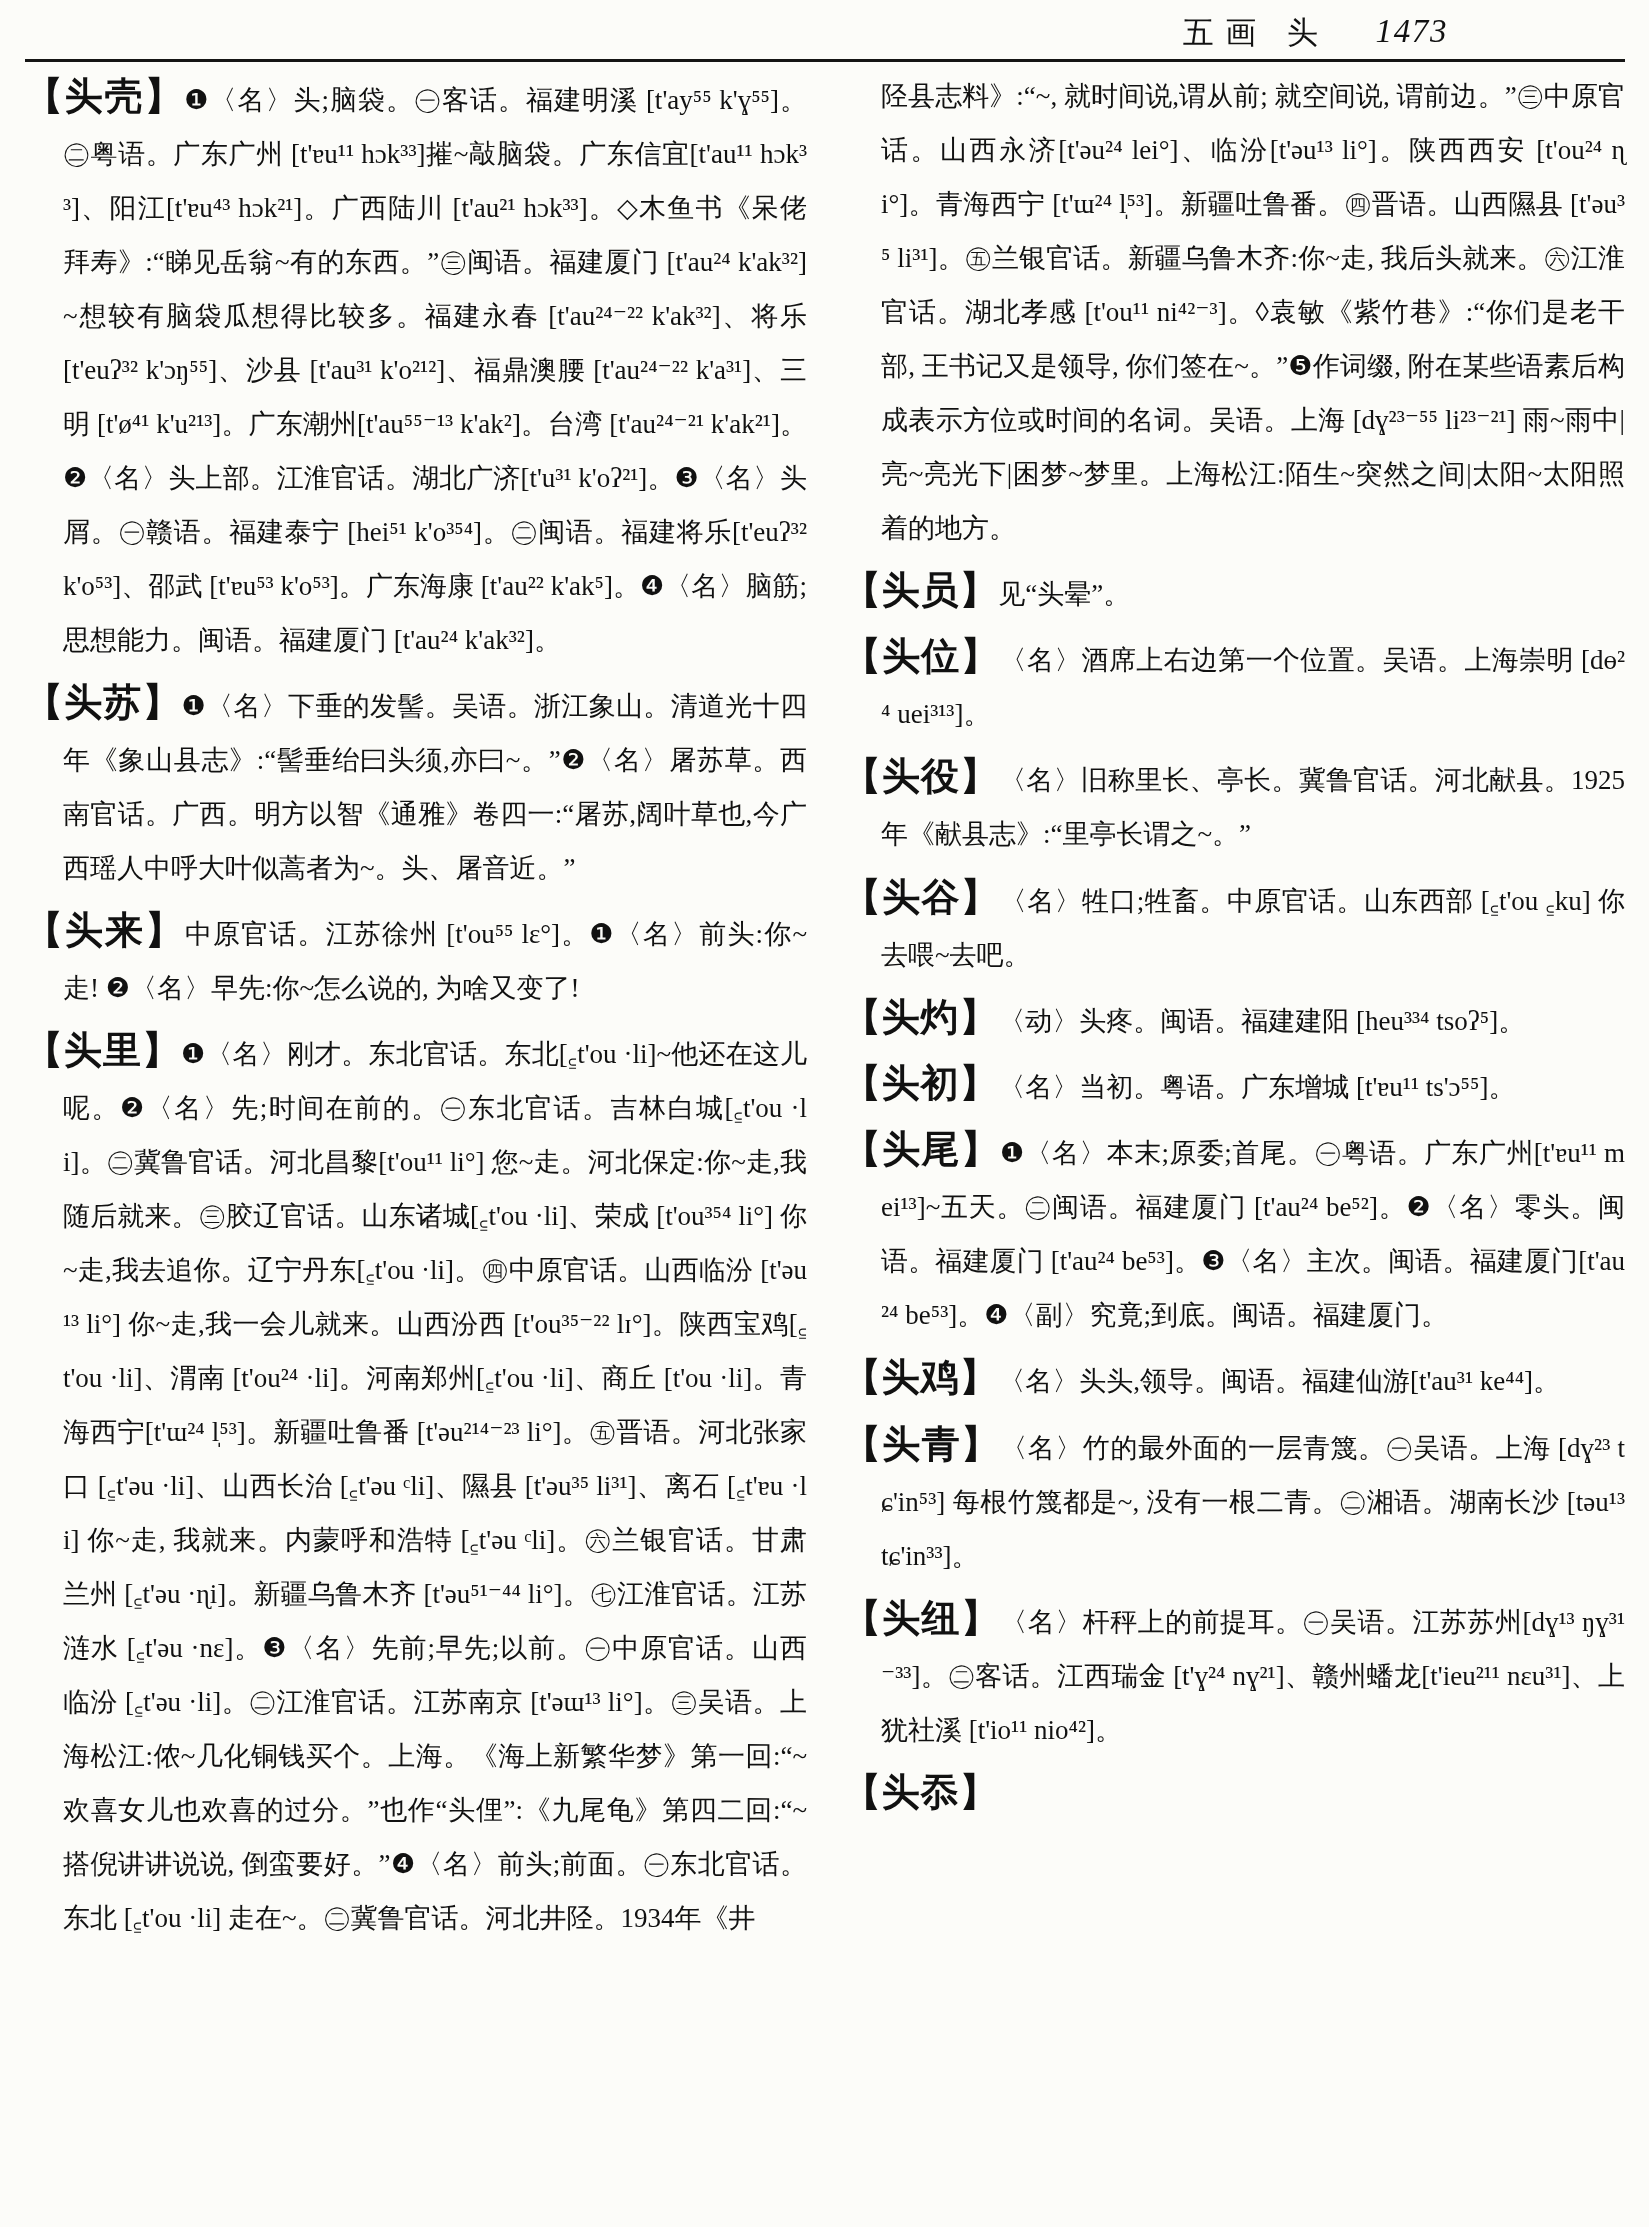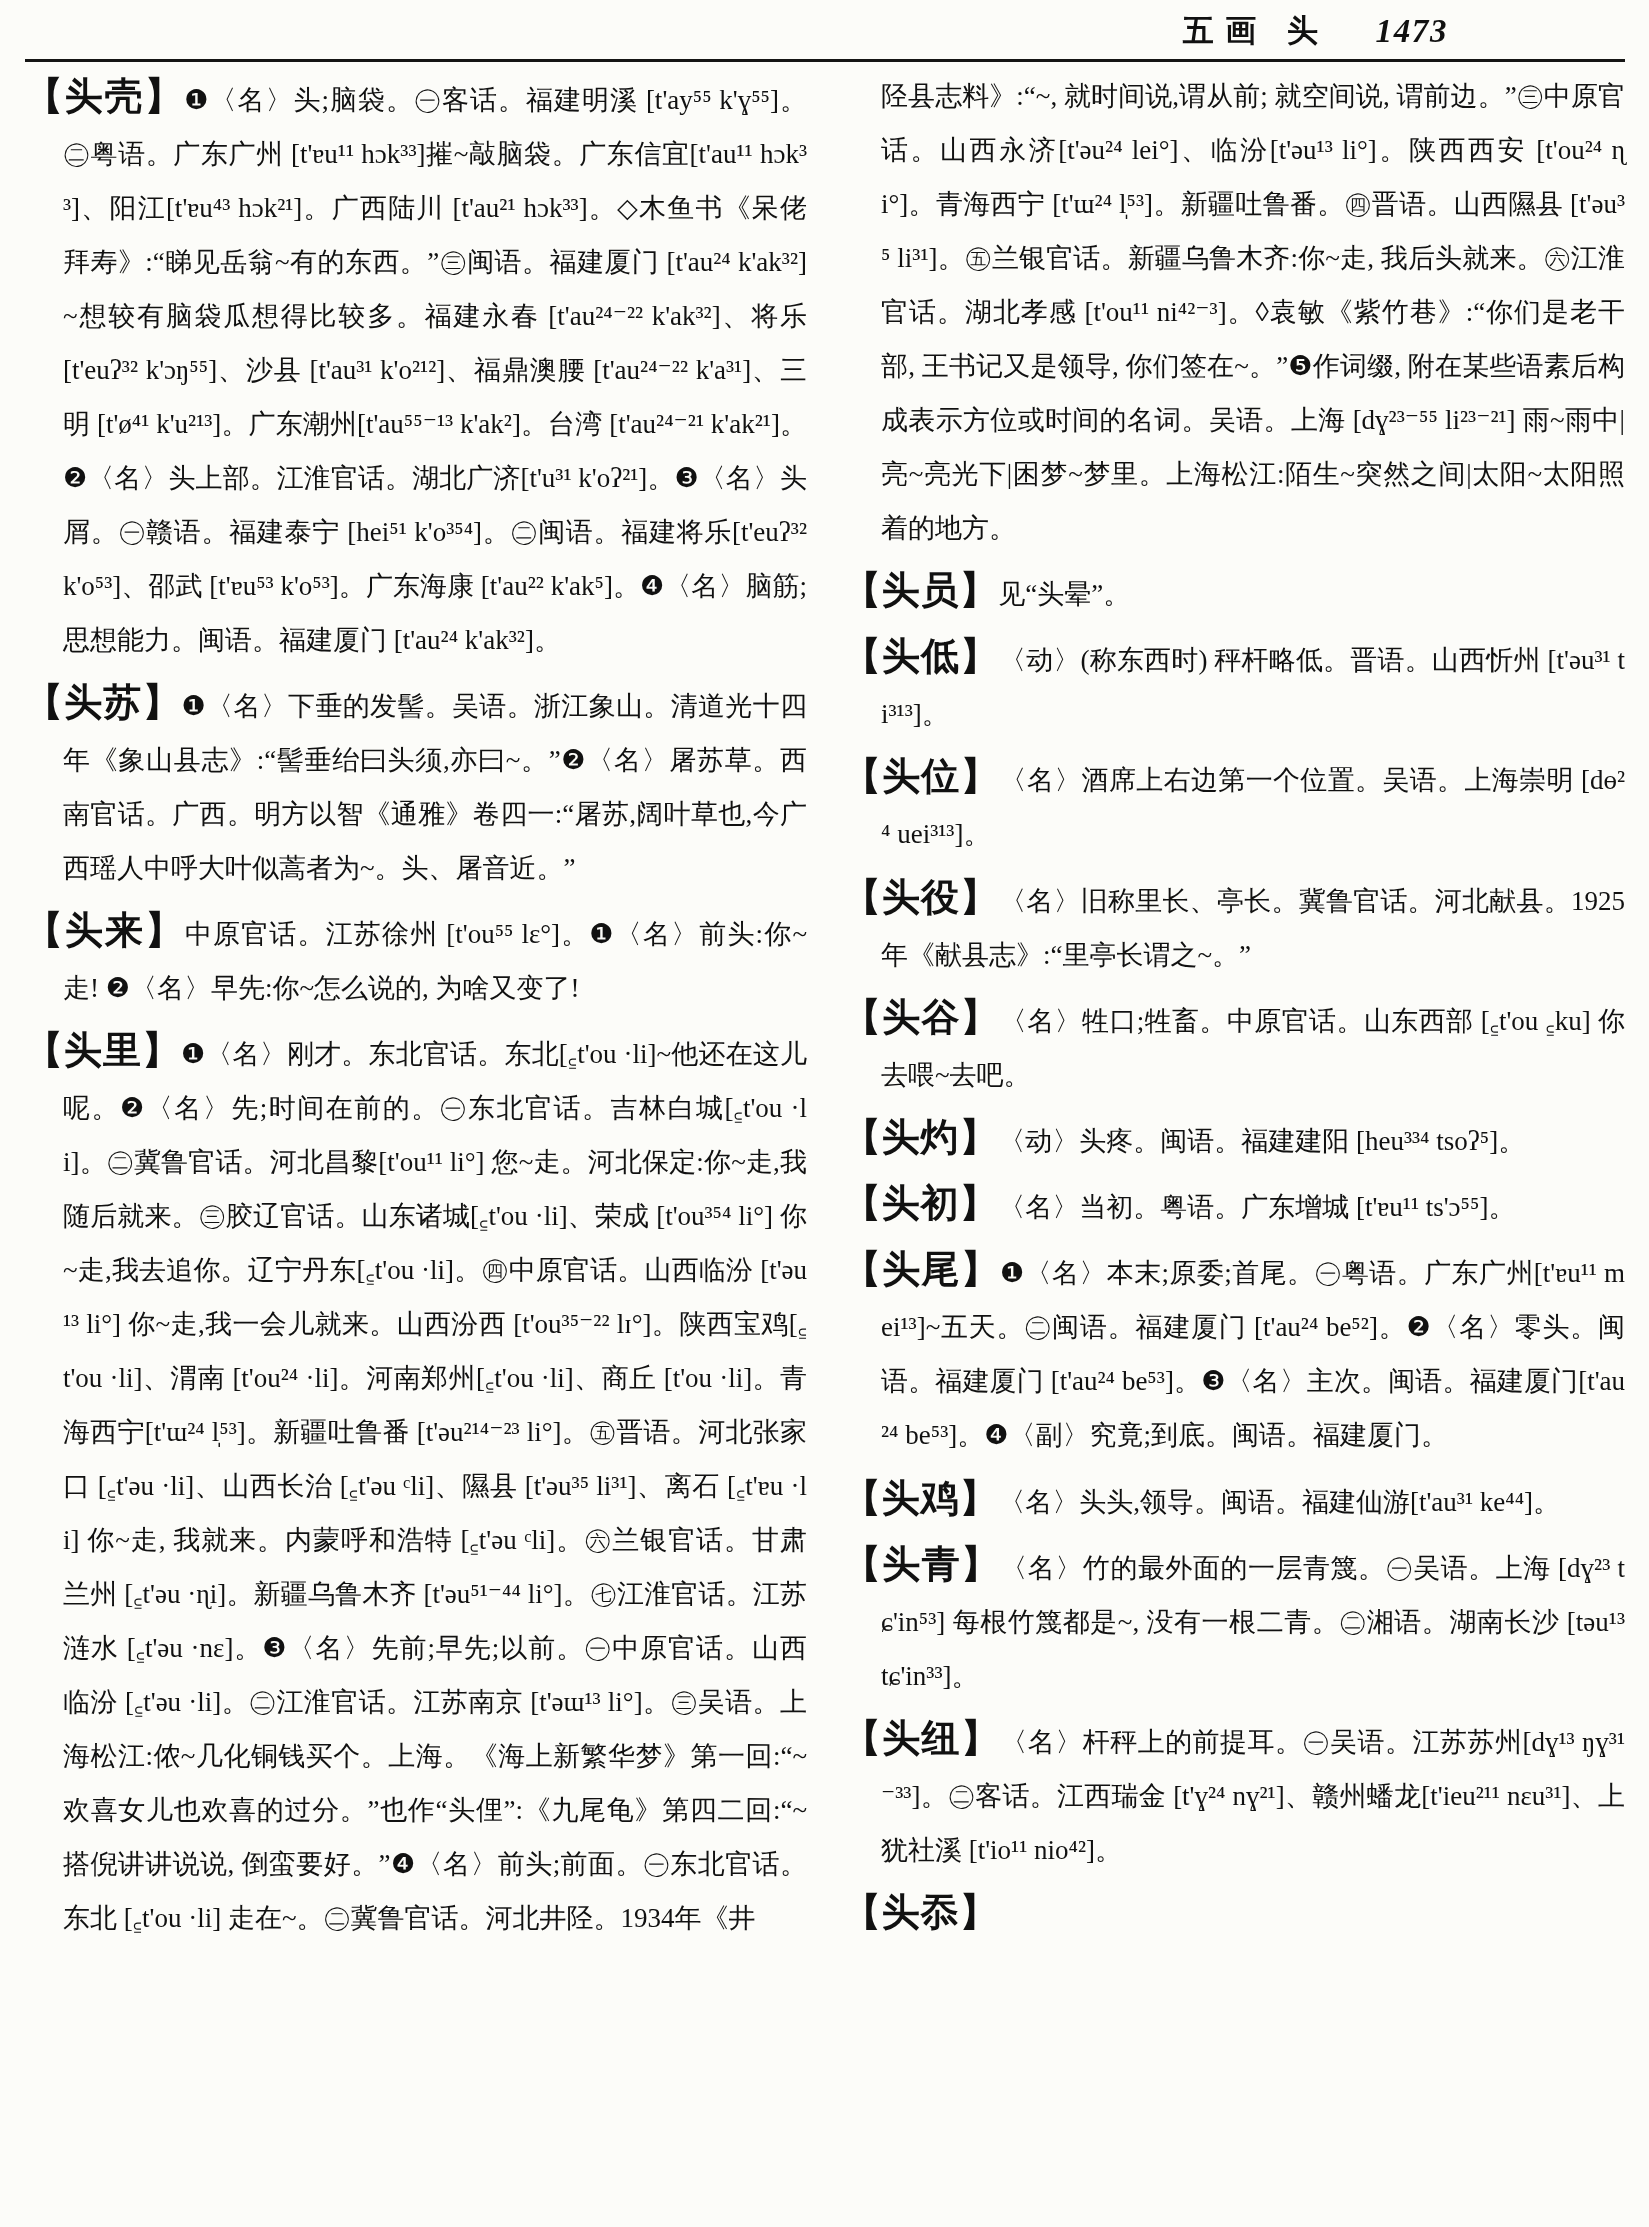--- a/index.html
+++ b/index.html
@@ -9,25 +9,25 @@
     box-sizing:border-box;
     background:#fcfcf9;
     color:#111;
     font-family:"Liberation Serif","DejaVu Serif",serif;
     padding:11.5px 25px 16.5px 25px;
     overflow:hidden;
   }
   .header{
     display:flex;
     justify-content:flex-end;
-    align-items:flex-start;
+    align-items:flex-end;
     gap:46px;
     padding-right:177px;
     font-size:31px;
-    font-weight:bold;
+    font-weight:normal;
     line-height:1.2;
   }
   .header .section{letter-spacing:11.5px;}
   .header .pageno{font-style:italic;font-size:33px;letter-spacing:1.6px;}
   .rule{
     border:none;
     border-top:3.3px solid #151515;
     margin:8.2px 0 3.3px 0;
   }
   .columns{
@@ -71,21 +71,20 @@
   <div class="columns">
     <div class="column">
         <p class="entry"><span class="hw">【头壳】</span><span class="body">❶〈名〉头;脑袋。㊀客话。福建明溪 [t'ay⁵⁵ k'ɣ⁵⁵]。㊁粤语。广东广州 [t'ɐu¹¹ hɔk³³]摧~敲脑袋。广东信宜[t'au¹¹ hɔk³³]、阳江[t'ɐu⁴³ hɔk²¹]。广西陆川 [t'au²¹ hɔk³³]。◇木鱼书《呆佬拜寿》:“睇见岳翁~有的东西。”㊂闽语。福建厦门 [t'au²⁴ k'ak³²] ~想较有脑袋瓜想得比较多。福建永春 [t'au²⁴⁻²² k'ak³²]、将乐 [t'euʔ³² k'ɔŋ⁵⁵]、沙县 [t'au³¹ k'o²¹²]、福鼎澳腰 [t'au²⁴⁻²² k'a³¹]、三明 [t'ø⁴¹ k'u²¹³]。广东潮州[t'au⁵⁵⁻¹³ k'ak²]。台湾 [t'au²⁴⁻²¹ k'ak²¹]。❷〈名〉头上部。江淮官话。湖北广济[t'u³¹ k'oʔ²¹]。❸〈名〉头屑。㊀赣语。福建泰宁 [hei⁵¹ k'o³⁵⁴]。㊁闽语。福建将乐[t'euʔ³² k'o⁵³]、邵武 [t'ɐu⁵³ k'o⁵³]。广东海康 [t'au²² k'ak⁵]。❹〈名〉脑筋;思想能力。闽语。福建厦门 [t'au²⁴ k'ak³²]。</span></p>
         <p class="entry"><span class="hw">【头苏】</span><span class="body">❶〈名〉下垂的发髻。吴语。浙江象山。清道光十四年《象山县志》:“髻垂绐曰头须,亦曰~。”❷〈名〉屠苏草。西南官话。广西。明方以智《通雅》卷四一:“屠苏,阔叶草也,今广西瑶人中呼大叶似蒿者为~。头、屠音近。”</span></p>
         <p class="entry"><span class="hw">【头来】</span><span class="body">中原官话。江苏徐州 [t'ou⁵⁵ lɛ°]。❶〈名〉前头:你~走! ❷〈名〉早先:你~怎么说的, 为啥又变了!</span></p>
         <p class="entry"><span class="hw">【头里】</span><span class="body">❶〈名〉刚才。东北官话。东北[꜁t'ou ·li]~他还在这儿呢。❷〈名〉先;时间在前的。㊀东北官话。吉林白城[꜁t'ou ·li]。㊁冀鲁官话。河北昌黎[t'ou¹¹ li°] 您~走。河北保定:你~走,我随后就来。㊂胶辽官话。山东诸城[꜁t'ou ·li]、荣成 [t'ou³⁵⁴ li°] 你~走,我去追你。辽宁丹东[꜁t'ou ·li]。㊃中原官话。山西临汾 [t'əu¹³ li°] 你~走,我一会儿就来。山西汾西 [t'ou³⁵⁻²² lɪ°]。陕西宝鸡[꜁t'ou ·li]、渭南 [t'ou²⁴ ·li]。河南郑州[꜁t'ou ·li]、商丘 [t'ou ·li]。青海西宁[t'ɯ²⁴ l̩⁵³]。新疆吐鲁番 [t'əu²¹⁴⁻²³ li°]。㊄晋语。河北张家口 [꜁t'əu ·li]、山西长治 [꜁t'əu ᶜli]、隰县 [t'əu³⁵ li³¹]、离石 [꜁t'ɐu ·li] 你~走, 我就来。内蒙呼和浩特 [꜁t'əu ᶜli]。㊅兰银官话。甘肃兰州 [꜁t'əu ·ɳi]。新疆乌鲁木齐 [t'əu⁵¹⁻⁴⁴ li°]。㊆江淮官话。江苏涟水 [꜁t'əu ·nɛ]。❸〈名〉先前;早先;以前。㊀中原官话。山西临汾 [꜁t'əu ·li]。㊁江淮官话。江苏南京 [t'əɯ¹³ li°]。㊂吴语。上海松江:侬~几化铜钱买个。上海。《海上新繁华梦》第一回:“~欢喜女儿也欢喜的过分。”也作“头俚”:《九尾龟》第四二回:“~搭倪讲讲说说, 倒蛮要好。”❹〈名〉前头;前面。㊀东北官话。东北 [꜁t'ou ·li] 走在~。㊁冀鲁官话。河北井陉。1934年《井</span></p>
       </div>
     <div class="column">
         <p class="entry continuation">陉县志料》:“~, 就时间说,谓从前; 就空间说, 谓前边。”㊂中原官话。山西永济[t'əu²⁴ lei°]、临汾[t'əu¹³ li°]。陕西西安 [t'ou²⁴ ɳi°]。青海西宁 [t'ɯ²⁴ l̩⁵³]。新疆吐鲁番。㊃晋语。山西隰县 [t'əu³⁵ li³¹]。㊄兰银官话。新疆乌鲁木齐:你~走, 我后头就来。㊅江淮官话。湖北孝感 [t'ou¹¹ ni⁴²⁻³]。◊袁敏《紫竹巷》:“你们是老干部, 王书记又是领导, 你们签在~。”❺作词缀, 附在某些语素后构成表示方位或时间的名词。吴语。上海 [dɣ²³⁻⁵⁵ li²³⁻²¹] 雨~雨中|亮~亮光下|困梦~梦里。上海松江:陌生~突然之间|太阳~太阳照着的地方。</p>
         <p class="entry"><span class="hw">【头员】</span><span class="body">见“头晕”。</span></p>
-        <p class="entry"><span class="hw">【头低】</span><span class="body">〈动〉(称东西时) 秤杆略低。晋语。山西忻州 [t'əu³¹ ti³¹³]。</span></p>
         <p class="entry"><span class="hw">【头位】</span><span class="body">〈名〉酒席上右边第一个位置。吴语。上海崇明 [dɵ²⁴ uei³¹³]。</span></p>
         <p class="entry"><span class="hw">【头役】</span><span class="body">〈名〉旧称里长、亭长。冀鲁官话。河北献县。1925年《献县志》:“里亭长谓之~。”</span></p>
         <p class="entry"><span class="hw">【头谷】</span><span class="body">〈名〉牲口;牲畜。中原官话。山东西部 [꜁t'ou ꜁ku] 你去喂~去吧。</span></p>
         <p class="entry"><span class="hw">【头灼】</span><span class="body">〈动〉头疼。闽语。福建建阳 [heu³³⁴ tsoʔ⁵]。</span></p>
         <p class="entry"><span class="hw">【头初】</span><span class="body">〈名〉当初。粤语。广东增城 [t'ɐu¹¹ ts'ɔ⁵⁵]。</span></p>
         <p class="entry"><span class="hw">【头尾】</span><span class="body">❶〈名〉本末;原委;首尾。㊀粤语。广东广州[t'ɐu¹¹ mei¹³]~五天。㊁闽语。福建厦门 [t'au²⁴ be⁵²]。❷〈名〉零头。闽语。福建厦门 [t'au²⁴ be⁵³]。❸〈名〉主次。闽语。福建厦门[t'au²⁴ be⁵³]。❹〈副〉究竟;到底。闽语。福建厦门。</span></p>
         <p class="entry"><span class="hw">【头鸡】</span><span class="body">〈名〉头头,领导。闽语。福建仙游[t'au³¹ ke⁴⁴]。</span></p>
         <p class="entry"><span class="hw">【头青】</span><span class="body">〈名〉竹的最外面的一层青篾。㊀吴语。上海 [dɣ²³ tɕ'in⁵³] 每根竹篾都是~, 没有一根二青。㊁湘语。湖南长沙 [təu¹³ tɕ'in³³]。</span></p>
         <p class="entry"><span class="hw">【头纽】</span><span class="body">〈名〉杆秤上的前提耳。㊀吴语。江苏苏州[dɣ¹³ ŋɣ³¹⁻³³]。㊁客话。江西瑞金 [t'ɣ²⁴ nɣ²¹]、赣州蟠龙[t'ieu²¹¹ nɛu³¹]、上犹社溪 [t'io¹¹ nio⁴²]。</span></p>
         <p class="entry"><span class="hw">【头忝】</span></p>

